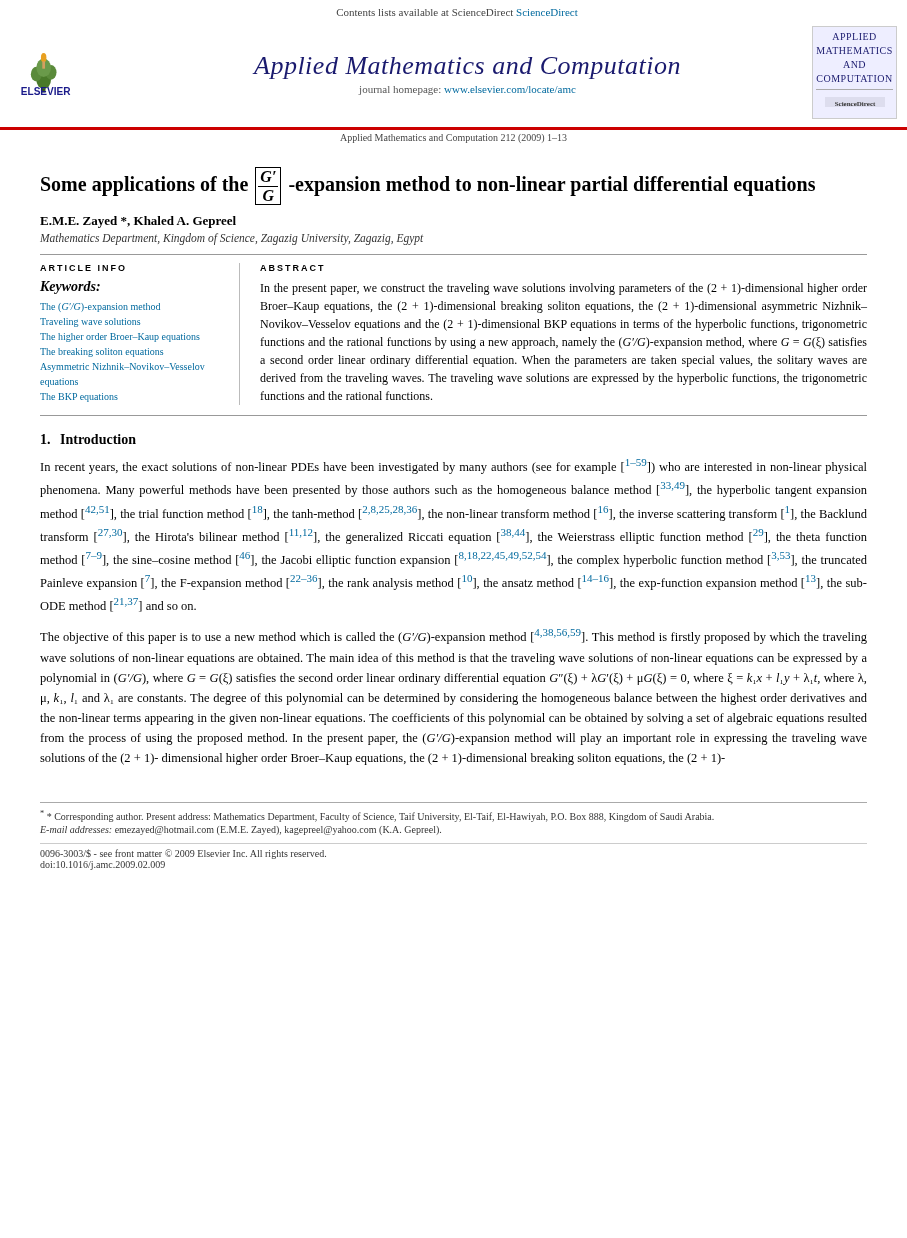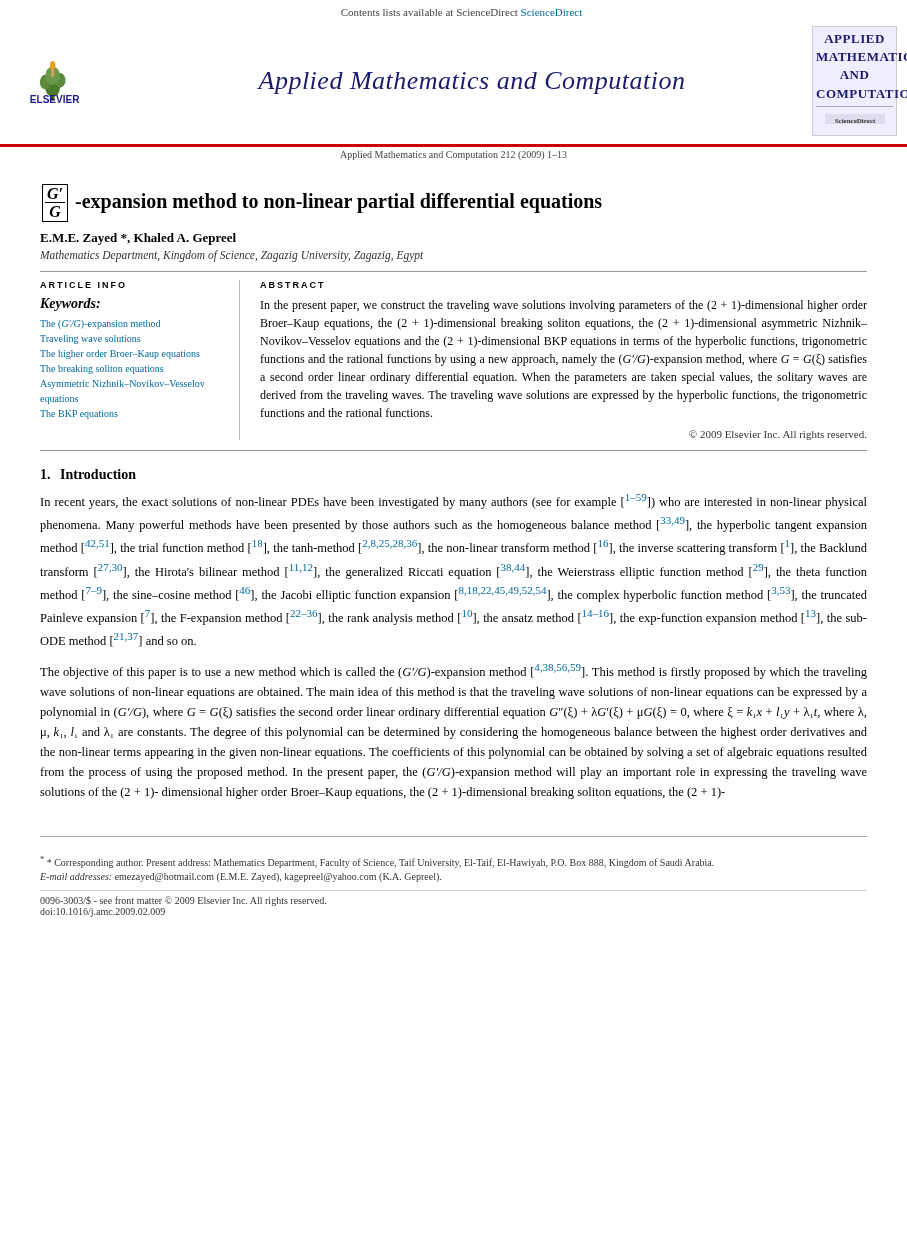--- a/index.html
+++ b/index.html
@@ -8,21 +8,21 @@
       font-family: "Times New Roman", Times, serif;
       font-size: 13px;
       color: #000;
       width: 907px;
       min-height: 1238px;
     }
 
     
     .journal-header {
       border-bottom: 2px solid #c00;
-      padding: 6px 0 4px 16px;
+      padding: 6px 0 4px 7px;
       margin-bottom: 0;
     }
     .journal-top-bar {
       text-align: center;
       font-size: 11px;
       color: #444;
       margin-bottom: 4px;
     }
     .journal-top-bar a { color: #00699e; text-decoration: none; }
 
@@ -168,21 +168,21 @@
       line-height: 1.6;
       text-align: justify;
       margin-bottom: 8px;
     }
     .body-text .ref { color: #00699e; text-decoration: none; font-size: 11px; vertical-align: super; }
 
     
     .page-footer {
       border-top: 1px solid #aaa;
       margin: 16px 40px 0 40px;
-      padding-top: 18px;
+      padding-top: 6px;
       font-size: 10px;
       color: #333;
     }
     .footnote-star {
       font-size: 10px;
       color: #333;
       margin-bottom: 2px;
     }
     .footer-license {
       font-size: 10px;
@@ -222,24 +222,28 @@
 
           <ellipse cx="20" cy="14" rx="3" ry="5" fill="#e8a020"></ellipse>
           <rect x="18.5" y="18" width="3" height="8" fill="#d4a060"></rect>
         </g>
         <text x="0" y="57" font-family="Arial" font-size="11" font-weight="bold" fill="#1a1a8a">ELSEVIER</text>
       </svg>
     </div>
 
     <div class="journal-title-center">
       <div class="journal-name">Applied Mathematics and Computation</div>
+      <div class="journal-homepage">
+        <span>journal homepage:</span>
+        <a href="#">www.elsevier.com/locate/amc</a>
+      </div>
     </div>
 
     <div class="amc-logo-box">
-      <div style="font-size:13px;letter-spacing:0.5px;line-height:1.4;color:#1a1a6e;font-weight:bold;">
+      <div style="font-size:10px;letter-spacing:0.5px;line-height:1.4;color:#1a1a6e;font-weight:normal;">
         <div>APPLIED</div>
         <div>MATHEMATICS</div>
         <div>AND</div>
         <div>COMPUTATION</div>
       </div>
       <div style="margin-top:3px;font-size:7px;color:#555;border-top:1px solid #aaa;padding-top:2px;">
         <svg width="60" height="20" viewBox="0 0 60 20">
           <rect x="0" y="5" width="60" height="10" fill="#dde"></rect>
           <text x="30" y="14" text-anchor="middle" font-size="7" fill="#333">ScienceDirect</text>
         </svg>
@@ -248,20 +252,21 @@
   </div>
 </div>
 
 <div style="text-align:center;font-size:10px;color:#444;padding:2px 0 0 0;border-top:1px solid #c00;">
   <span>Applied Mathematics and Computation 212 (2009) 1–13</span>
 </div>
 
 <div class="main-content">
 
   <div class="paper-title">
+    <span>Some applications of the </span>
     <span style="display:inline-flex;flex-direction:column;align-items:center;font-size:16px;vertical-align:middle;margin:0 2px;line-height:1.1;border:1px solid #000;padding:0 2px;">
       <span style="border-bottom:1px solid #000;padding:0 2px;font-style:italic;">G′</span>
       <span style="padding:0 2px;font-style:italic;">G</span>
     </span>
     <span>-expansion method to non-linear partial differential equations</span>
   </div>
 
   <div class="authors">E.M.E. Zayed *, Khaled A. Gepreel</div>
 
   <div class="affiliation">Mathematics Department, Kingdom of Science, Zagazig University, Zagazig, Egypt</div>
@@ -289,21 +294,20 @@
         In the present paper, we construct the traveling wave solutions involving parameters of the
         (2 + 1)-dimensional higher order Broer–Kaup equations, the (2 + 1)-dimensional breaking
         soliton equations, the (2 + 1)-dimensional asymmetric Nizhnik–Novikov–Vesselov
         equations and the (2 + 1)-dimensional BKP equations in terms of the hyperbolic functions,
         trigonometric functions and the rational functions by using a new approach, namely the
         (<em>G′/G</em>)-expansion method, where <em>G</em> = <em>G</em>(ξ) satisfies a second order linear ordinary differential
         equation. When the parameters are taken special values, the solitary waves are derived
         from the traveling waves. The traveling wave solutions are expressed by the hyperbolic
         functions, the trigonometric functions and the rational functions.
       </div>
-      <div class="copyright-line">© 2009 Elsevier Inc. All rights reserved.</div>
     </div>
   </div>
 
   <hr class="divider">
 
   <div class="section-title">
     <span class="section-number">1.</span>
     <span>Introduction</span>
   </div>
 

